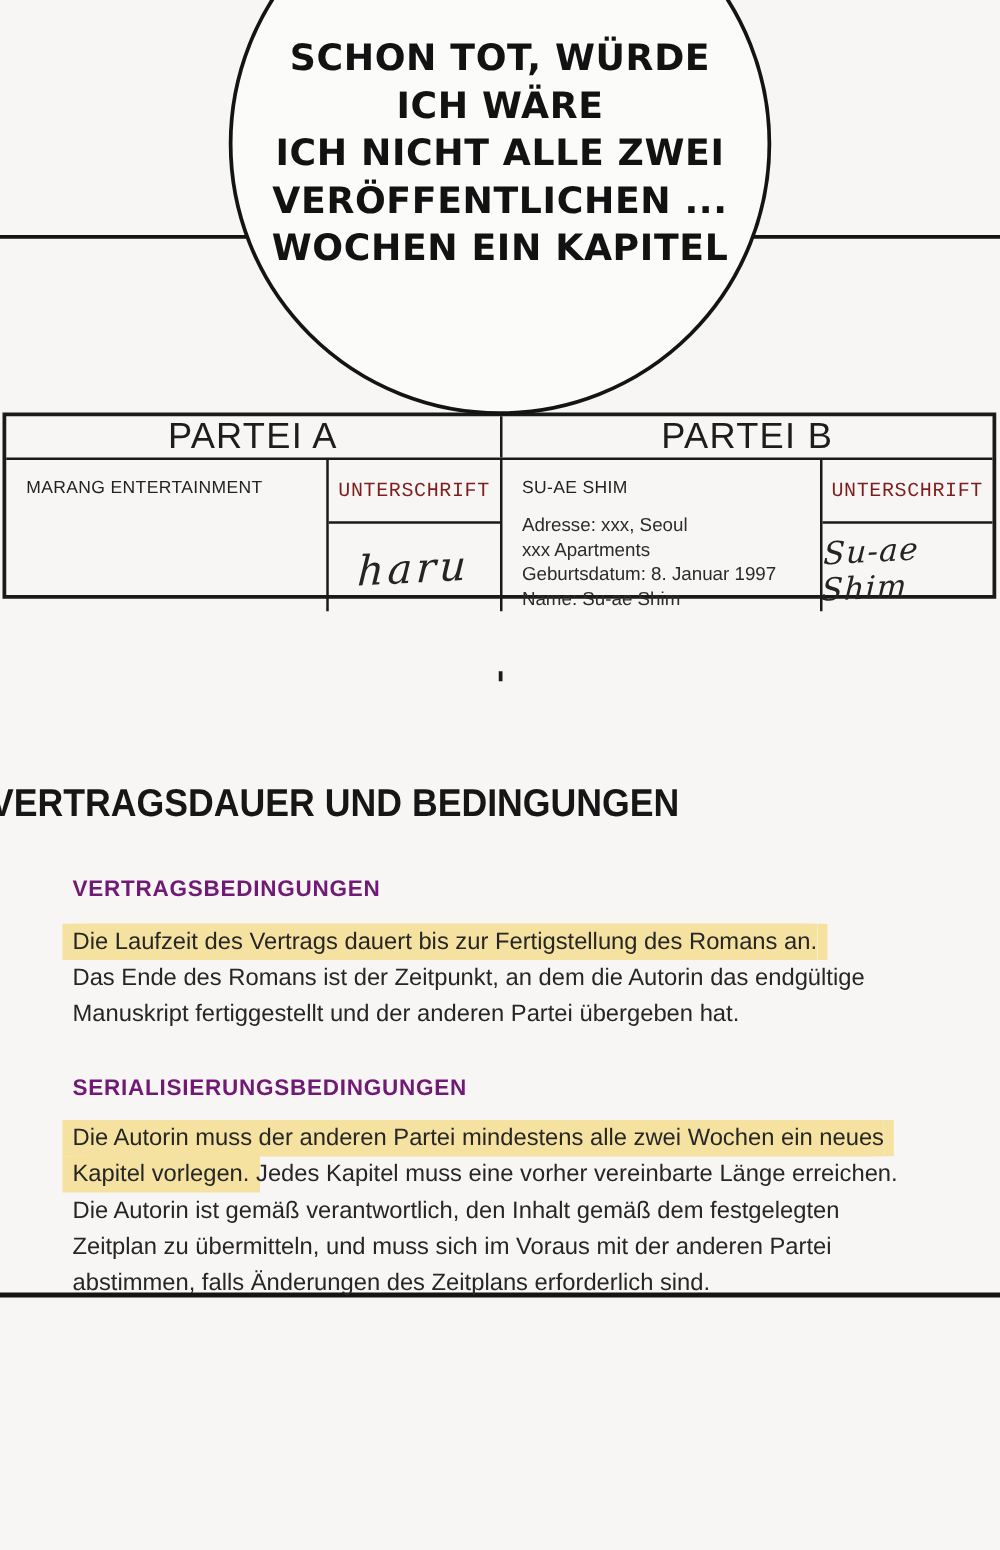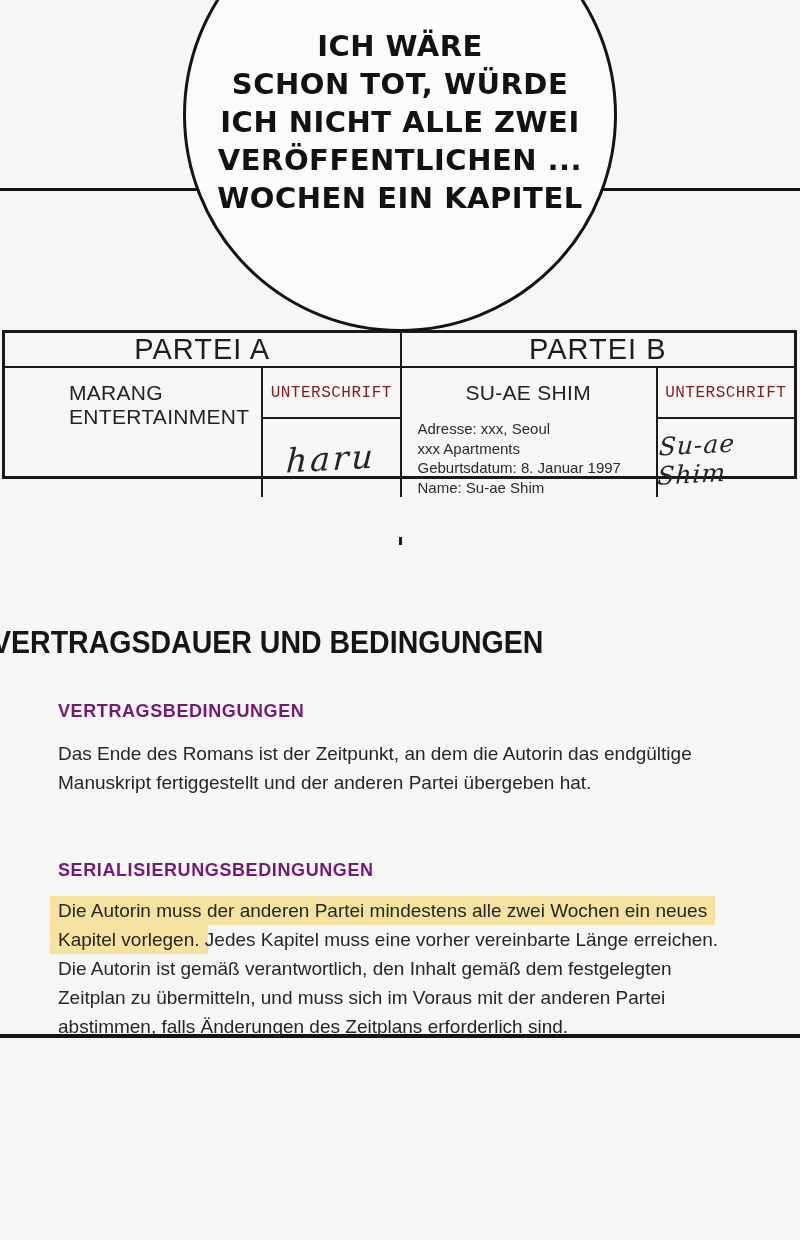--- a/index.html
+++ b/index.html
@@ -21,21 +21,21 @@
   
   .ctable{position:absolute;left:2px;top:330px;width:795px;height:149px;z-index:3;
           box-sizing:border-box;border:3px solid #1a1a1a;display:flex;flex-direction:column;}
   .crow.head{height:45px;display:flex;border-bottom:2px solid #1a1a1a;}
   .hcell{width:50%;display:flex;align-items:center;justify-content:center;
          font-size:29px;letter-spacing:1px;color:#1d1d1d;box-sizing:border-box;}
   .hcell.b{border-left:2px solid #1a1a1a;}
   .crow.body{flex:1;display:flex;}
   .dcell{width:256px;box-sizing:border-box;padding:13px 0 0 16px;}
   .dcell.b{border-left:2px solid #1a1a1a;width:256px;}
-  .pname{font-size:21px;font-weight:500;color:#222;letter-spacing:.3px;margin-bottom:14px;margin-left:48px;}
+  .pname{font-size:14px;font-weight:500;color:#222;letter-spacing:.3px;margin-bottom:14px;}
   .pdetails{font-size:15px;line-height:19.5px;color:#2b2b2b;}
   .sigcol{flex:1;box-sizing:border-box;border-left:2px solid #1a1a1a;display:flex;flex-direction:column;}
   .siglabel{height:51px;box-sizing:border-box;border-bottom:2px solid #1a1a1a;
             display:flex;align-items:center;justify-content:center;
             font-size:16px;letter-spacing:.5px;color:#7f1d1d;font-family:Liberation Mono, monospace;}
   .sigbox{flex:1;display:flex;align-items:center;justify-content:center;}
   .script{font-family:"DejaVu Serif",serif;font-style:italic;color:#242424;
           transform:rotate(-3deg) skewX(-6deg);}
   .script.a{font-size:33px;letter-spacing:3px;font-weight:400;}
   .script.b{font-size:25px;letter-spacing:1px;}
@@ -55,22 +55,22 @@
 </style>
 </head>
 <body>
 
 <div>
 
   <div class="hline top"></div>
 
   <div class="bubble">
     <div class="bubble-text">
+        <div>SCHON TOT, WÜRDE</div>
         <div>ICH WÄRE</div>
-        <div>SCHON TOT, WÜRDE</div>
         <div>ICH NICHT ALLE ZWEI</div>
         <div>VERÖFFENTLICHEN ...</div>
         <div>WOCHEN EIN KAPITEL</div>
       </div>
   </div>
 
   <div class="ctable">
     <div class="crow head">
       <div class="hcell a">PARTEI A</div>
       <div class="hcell b">PARTEI B</div>
@@ -101,20 +101,21 @@
         </div>
       </div>
     </div>
   </div>
   <div class="divider-stub"></div>
 
   <div class="terms-heading">VERTRAGSDAUER UND BEDINGUNGEN</div>
 
   <div class="subheading sub1">VERTRAGSBEDINGUNGEN</div>
   <div class="para para1">
+      <div class="tline"><span class="hl">Die Laufzeit des Vertrags dauert bis zur Fertigstellung des Romans an.</span></div>
       <div class="tline"><span>Das Ende des Romans ist der Zeitpunkt, an dem die Autorin das endgültige</span></div>
       <div class="tline"><span>Manuskript fertiggestellt und der anderen Partei übergeben hat.</span></div>
     </div>
 
   <div class="subheading sub2">SERIALISIERUNGSBEDINGUNGEN</div>
   <div class="para para2">
       <div class="tline"><span class="hl">Die Autorin muss der anderen Partei mindestens alle zwei Wochen ein neues</span></div>
       <div class="tline"><span class="hl">Kapitel vorlegen.</span><span> Jedes Kapitel muss eine vorher vereinbarte Länge erreichen.</span></div>
       <div class="tline"><span>Die Autorin ist gemäß verantwortlich, den Inhalt gemäß dem festgelegten</span></div>
       <div class="tline"><span>Zeitplan zu übermitteln, und muss sich im Voraus mit der anderen Partei</span></div>

